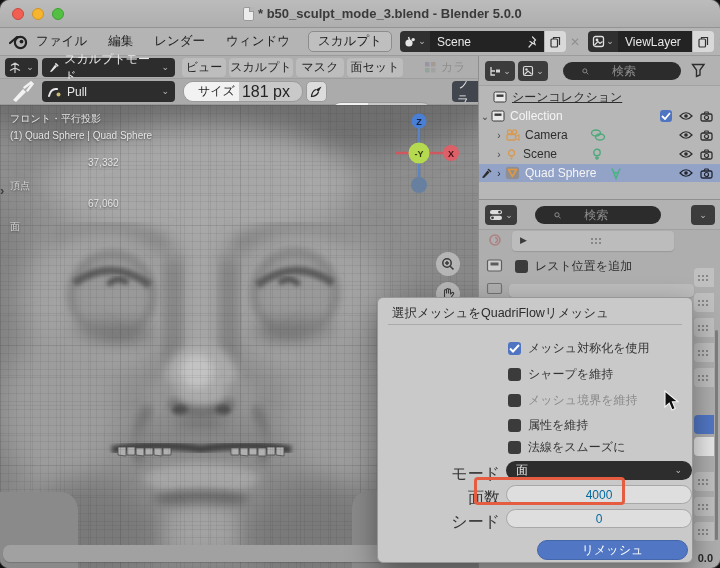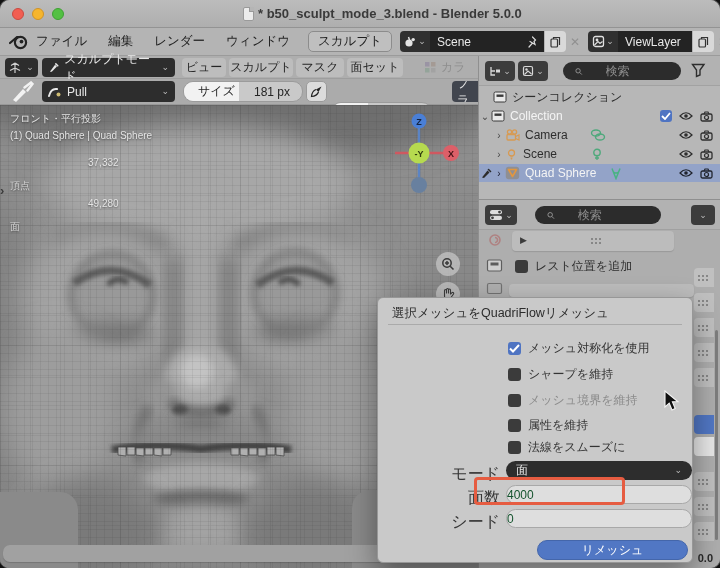--- a/index.html
+++ b/index.html
@@ -33,36 +33,36 @@
 
   
   .viewport{position:absolute;left:0;top:56px;width:478px;height:512px;background:#8f8f8f;}
   .vp-row1{position:absolute;left:0;top:0;width:478px;height:23px;background:#aeaeae;border-bottom:1px solid #9e9e9e;}
   .vp-row2{position:absolute;left:0;top:23px;width:478px;height:26px;background:#ababab;border-bottom:1px solid #989898;}
   .dark-dd{background:#2d2d2d;border-radius:4px;color:#e8e8e8;font-size:12px;display:flex;align-items:center;padding:0 6px;gap:5px;}
   .lite-btn{background:#bdbdbd;border-radius:4px;color:#262626;font-size:12px;display:flex;align-items:center;justify-content:center;}
   .slider{position:relative;background:#c9c9c9;border-radius:10px;overflow:hidden;border:1px solid #9b9b9b;}
   .slider .fill{position:absolute;left:0;top:0;bottom:0;background:#f2f2f2;}
   .slider .lab{position:absolute;left:14px;top:0;bottom:0;display:flex;align-items:center;font-size:12px;color:#242424;}
-  .slider .val{position:absolute;right:12px;top:0;bottom:0;display:flex;align-items:center;font-size:12px;color:#242424;}
+  .slider .val{position:absolute;right:12px;top:0;bottom:0;display:flex;align-items:center;font-size:16px;color:#242424;}
   .vp-canvas{position:absolute;left:0;top:49px;width:478px;height:463px;overflow:hidden;}
   .vp-overlay{position:absolute;left:10px;top:8px;color:#e4e4e4;text-shadow:0 1px 2px rgba(0,0,0,.45);font-size:10px;line-height:1.1;}
   .vp-overlay .row{margin-bottom:6px;}
   .vp-stats{margin-top:16px;}
   .vp-stats .srow{display:flex;margin-bottom:7px;}
   .vp-stats .slab{width:78px;color:#d6d6d6;margin-top:23px;}
   .toolbar-toggle{position:absolute;left:0px;top:78px;color:#3c3c3c;font-size:13px;font-weight:bold;}
   .navball{position:absolute;border-radius:50%;display:flex;align-items:center;justify-content:center;background:rgba(200,200,200,.72);}
   .shelf{position:absolute;left:3px;top:440px;width:472px;height:17px;background:#a1a1a1;border-radius:7px;box-shadow:0 1px 1px rgba(0,0,0,.15);}
 
   
   .outliner{position:absolute;left:478px;top:56px;width:242px;height:144px;background:#b7b7b7;border-left:1px solid #8f8f8f;border-bottom:1px solid #8f8f8f;}
   .ol-header{position:absolute;left:0;top:0;width:242px;height:30px;background:#b2b2b2;border-bottom:1px solid #a2a2a2;}
   .mini-dark-btn{position:absolute;height:20px;background:#3c3c3c;border-radius:4px;display:flex;align-items:center;justify-content:center;gap:2px;}
-  .search{position:absolute;background:#2c2c2c;border-radius:9px;display:flex;align-items:center;padding:0 12px;gap:21px;}
+  .search{position:absolute;background:#2c2c2c;border-radius:9px;display:flex;align-items:center;padding:0 19px;gap:21px;}
   .search input{background:transparent;border:none;outline:none;color:#dedede;font-size:12px;width:100%;font-family:inherit;}
   .search input::placeholder{color:#8d8d8d;}
   .ol-row{position:absolute;left:0;width:242px;height:18px;display:flex;align-items:center;font-size:12px;color:#2e2e2e;}
   .ol-row .arrow{width:12px;text-align:center;color:#4a4a4a;font-size:10px;}
   .ol-row .lbl{margin-left:5px;white-space:nowrap;}
   .ol-right{position:absolute;right:8px;display:flex;gap:7px;align-items:center;}
   .sel-row{background:#93a3c8;}
   .white-text{color:#f4f4f4;}
 
   
@@ -80,21 +80,21 @@
   .sliver{position:absolute;left:215px;width:20px;height:19px;background:#c0c0c0;border-radius:4px 0 0 4px;display:flex;align-items:center;padding-left:3px;}
   .pr-bottom-val{position:absolute;right:7px;bottom:4px;font-size:11px;color:#2a2a2a;font-weight:bold;}
 
   
   .dialog{position:absolute;left:377px;top:297px;width:316px;height:266px;background:#c9c9c9;border:1px solid #979797;border-radius:6px;box-shadow:0 12px 30px rgba(0,0,0,.4);z-index:20;}
   .dlg-title{position:absolute;left:14px;top:7px;font-size:12.5px;color:#2c2c2c;}
   .dlg-div{position:absolute;left:10px;right:10px;top:26px;height:1px;background:#aaaaaa;}
   .dlg-cbrow{position:absolute;left:130px;height:16px;display:flex;align-items:center;gap:7px;font-size:12px;color:#343434;}
   .dlg-cbrow.muted{color:#8b8b8b;}
   .dlg-label{position:absolute;width:100px;text-align:right;font-size:16px;color:#353535;}
-  .dlg-field{position:absolute;left:128px;width:186px;height:19px;background:#dedede;border:1px solid #a8a8a8;border-radius:10px;display:flex;align-items:center;justify-content:flex-start;font-size:12px;color:#14532d;}
+  .dlg-field{position:absolute;left:128px;width:186px;height:19px;background:#dedede;border:1px solid #a8a8a8;border-radius:10px;display:flex;align-items:center;justify-content:center;font-size:12px;color:#0369a1;}
   .dlg-dd{position:absolute;left:128px;width:186px;height:19px;background:#2d2d2d;border-radius:10px;display:flex;align-items:center;padding:0 10px;font-size:12px;color:#e9e9e9;}
   .dlg-btn{position:absolute;height:20px;border-radius:10px;display:flex;align-items:center;justify-content:center;font-size:12px;}
   .btn-cancel{left:6px;top:242px;width:149px;background:#e4e4e4;border:1px solid #a3a3a3;color:#2e2e2e;}
   .btn-ok{left:159px;top:242px;width:151px;background:#5177c4;border:1px solid #44ergb;border:1px solid #4466aa;color:#ffffff;}
   .annotation{position:absolute;left:474px;top:477px;width:151px;height:28px;border:3px solid #e65c41;border-radius:4px;z-index:30;pointer-events:none;}
   .cursor{position:absolute;left:664px;top:390px;z-index:40;pointer-events:none;}
 </style>
 </head>
 <body>
 
@@ -314,21 +314,21 @@
       <div class="vp-overlay">
         <div class="row">フロント・平行投影</div>
         <div class="row">(1) Quad Sphere | Quad Sphere</div>
         <div class="vp-stats">
           <div class="srow">
               <span class="slab">頂点</span>
               <span>37,332</span>
             </div>
           <div class="srow">
               <span class="slab">面</span>
-              <span>49,280</span>
+              <span>67,060</span>
             </div>
         </div>
       </div>
       <div class="toolbar-toggle">›</div>
 
       
       <svg class="abs" style="left:395px;top:3px;" width="80" height="100" viewBox="0 0 80 100">
         <line x1="0" y1="45" x2="56" y2="45" stroke="#cf5860" stroke-width="2.4"></line>
         <line x1="24" y1="13" x2="24" y2="77" stroke="#5b84c4" stroke-width="2.4"></line>
         <circle cx="24" cy="77" r="8" fill="#68809f"></circle>
@@ -392,21 +392,21 @@
             <circle cx="4.5" cy="4.5" r="3.2" fill="none" stroke="#9a9a9a" stroke-width="1.3"></circle>
             <path d="M7 7 L10 10" stroke="#9a9a9a" stroke-width="1.3"></path>
           </svg>
         <input type="text" placeholder="検索" style="">
       </div>
       <svg class="abs" style="left:212px;top:7px;" width="16" height="15" viewBox="0 0 16 15">
           <path d="M1.5 1.5 H13 L9 7 V12 L5.5 13.5 V7 Z" fill="none" stroke="#2e2e2e" stroke-width="1.4"></path>
         </svg>
     </div>
 
-    <div class="ol-row" style="top:32px;">
+    <div class="ol-row" style="top:32px;text-decoration:underline;">
       <span style="width:14px;"></span>
       <svg width="14" height="12" viewBox="0 0 14 12">
           <rect x="1" y="1" width="12" height="10" rx="1.5" fill="#e9e9e9" stroke="#3a3a3a"></rect>
           <rect x="3.5" y="3.5" width="7" height="2.4" fill="#3a3a3a"></rect>
         </svg>
       <span class="lbl">シーンコレクション</span>
     </div>
 
     <div class="ol-row" style="top:51px;">
       <span class="arrow">⌄</span>

